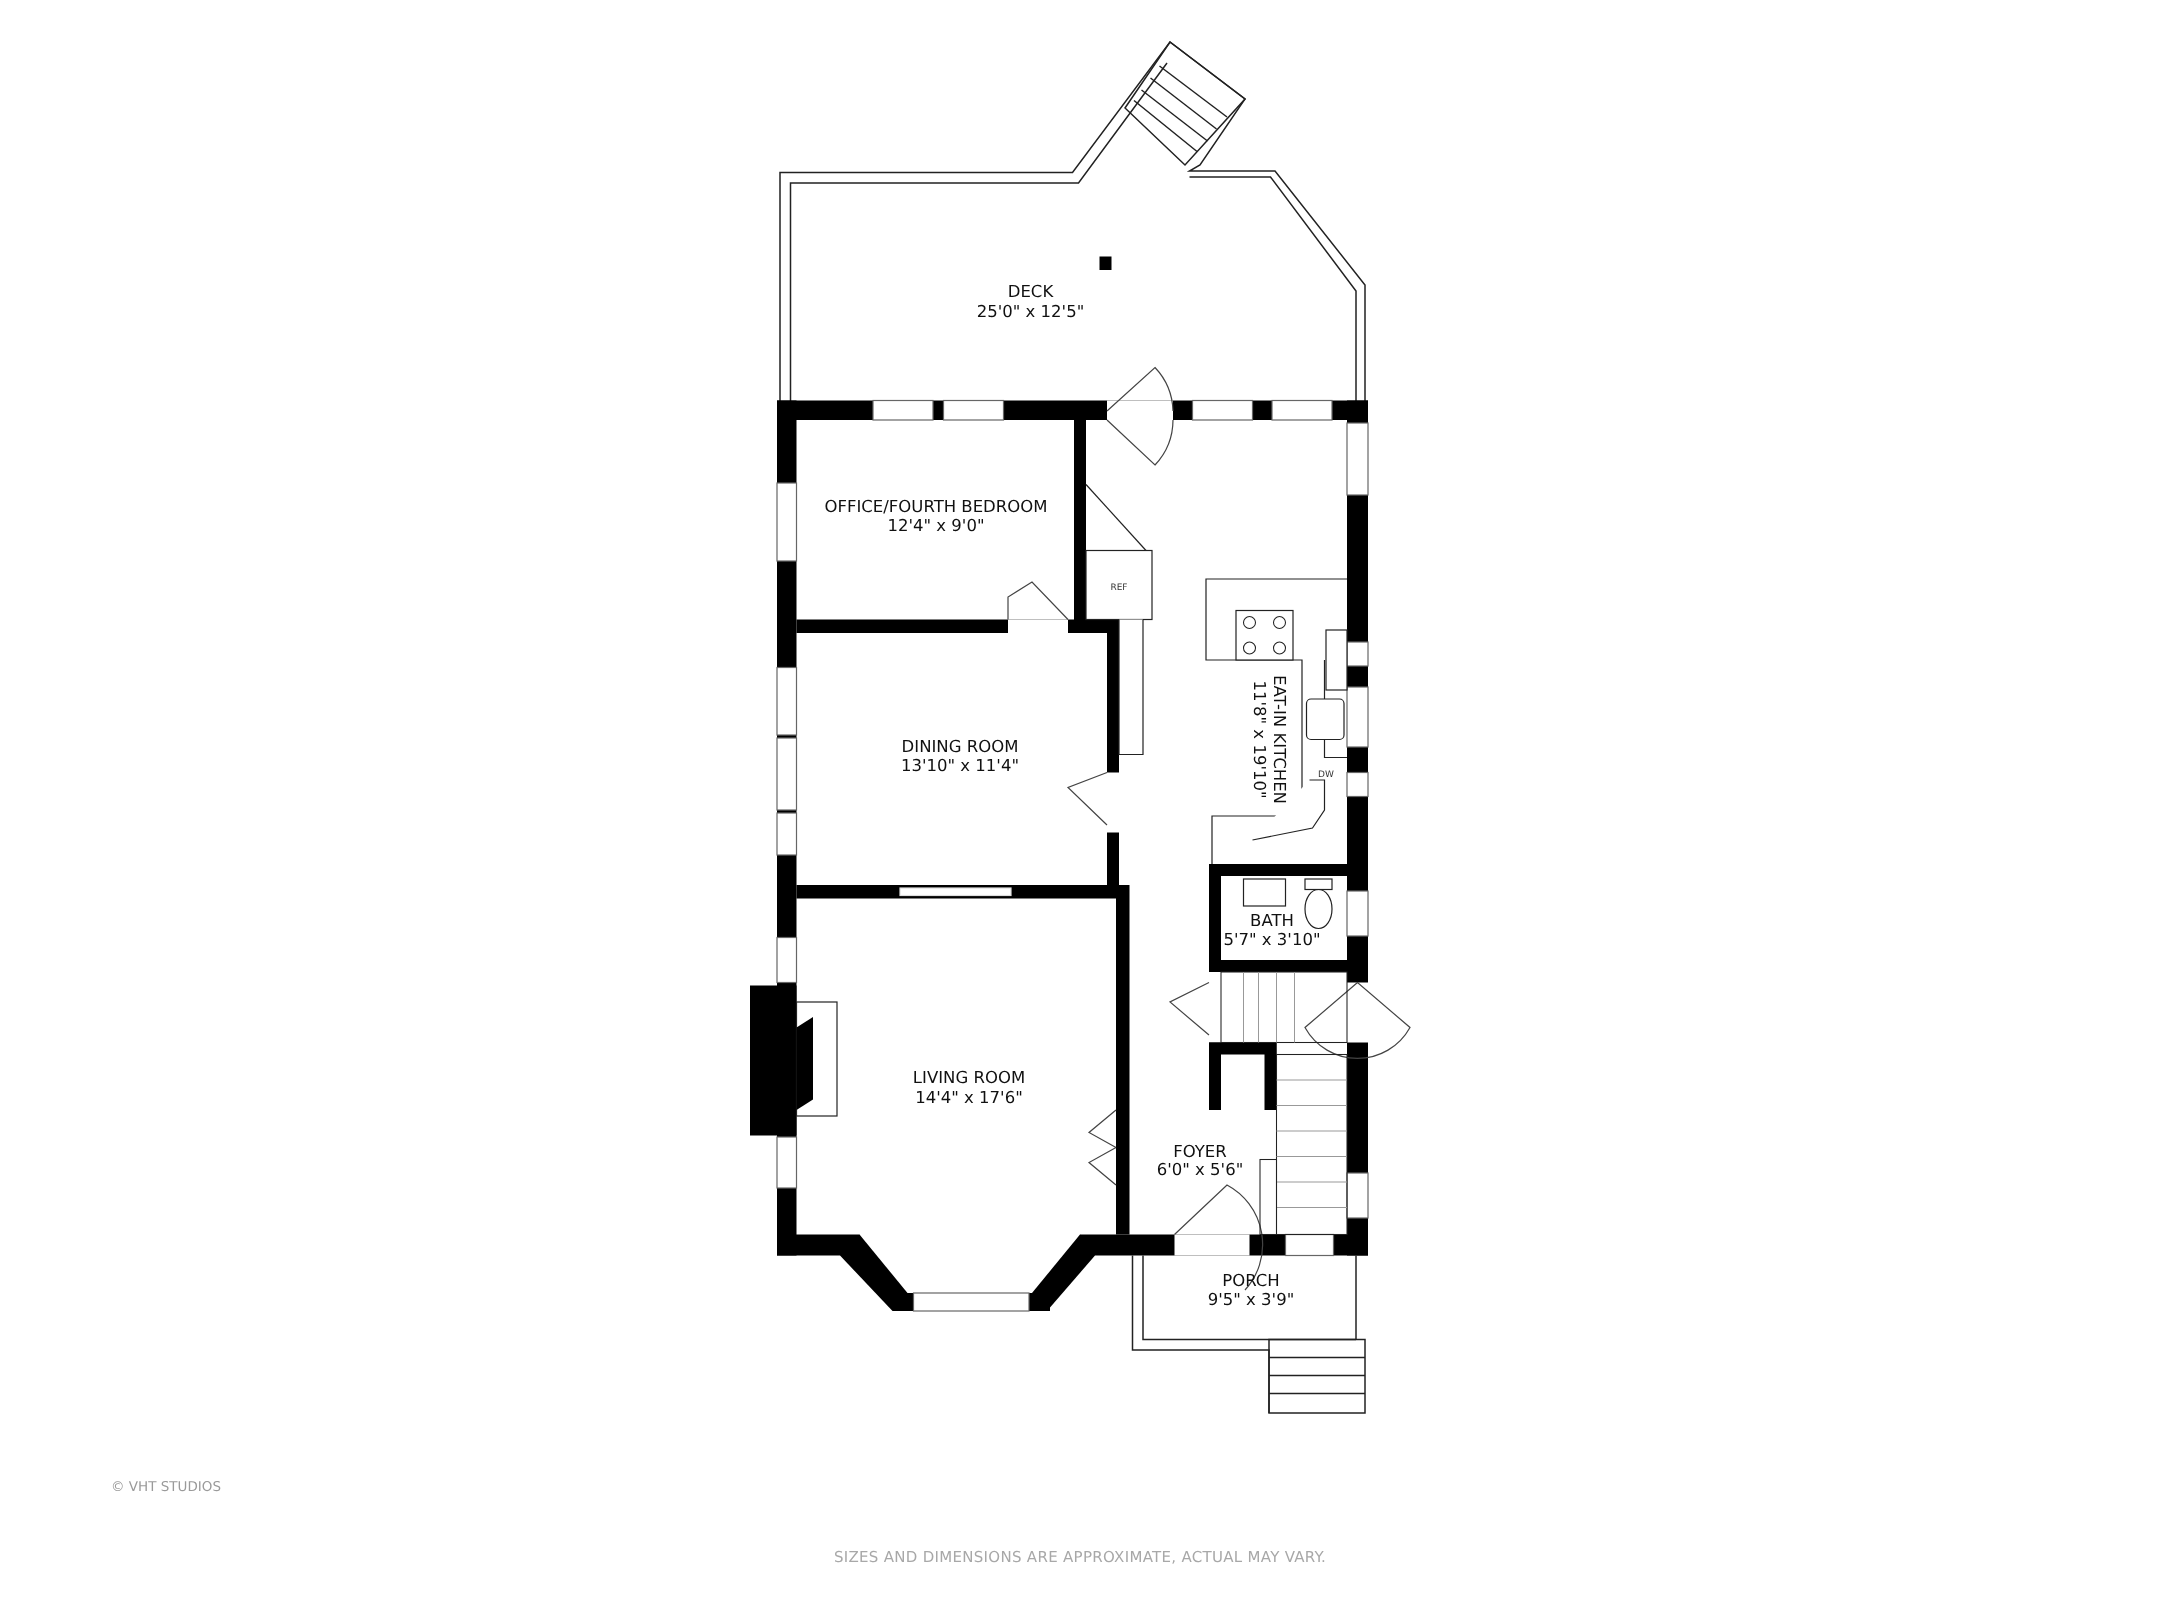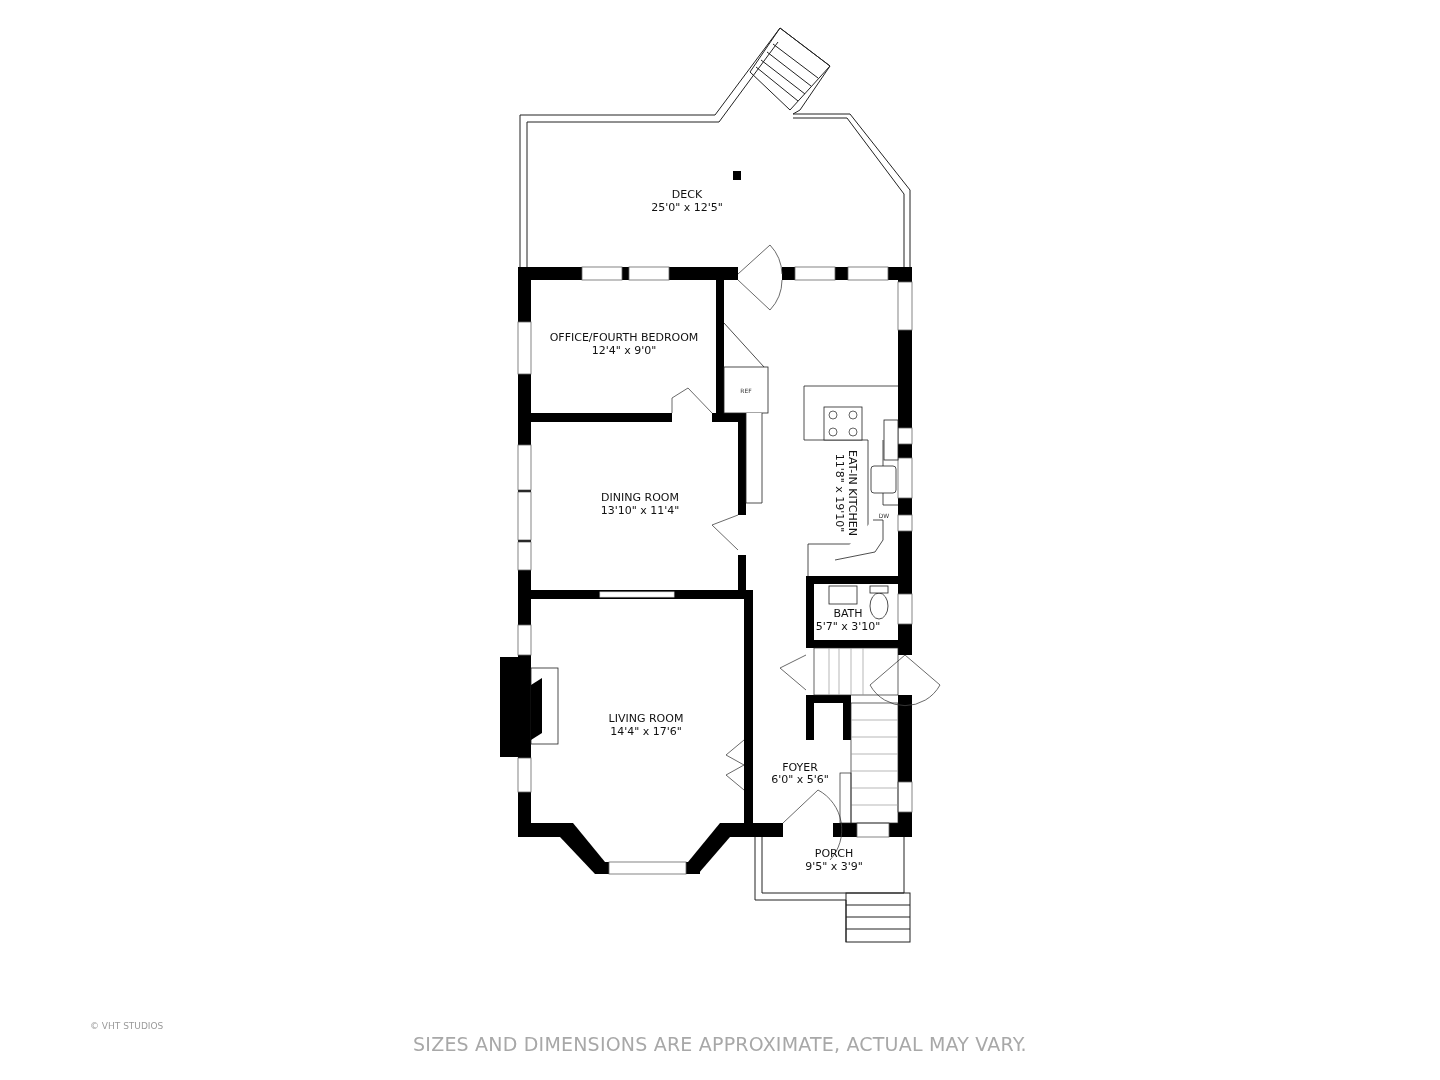--- a/index.html
+++ b/index.html
@@ -1,21 +1,21 @@
 <!DOCTYPE html>
 <html><head>
 <meta charset="utf-8">
 <style>
   html, body { margin:0; padding:0; background:#ffffff; }
   body { width:1440px; height:1080px; position:relative; overflow:hidden; font-family:"DejaVu Sans", sans-serif; }
   svg { position:absolute; left:0; top:0; }
   .lbl { font-family:"DejaVu Sans", sans-serif; font-size:11px; fill:#111; text-anchor:middle; }
   .tiny { font-family:"DejaVu Sans", sans-serif; font-size:6px; fill:#333; text-anchor:middle; }
-  .copyright { position:absolute; left:74px; top:1021px; font-size:9px; color:#9a9a9a;margin-left:16px; }
-  .disclaimer { position:absolute; left:0; width:1440px; top:1033px; text-align:center; font-size:19px; color:#a8a8a8; letter-spacing:0.2px; }
+  .copyright { position:absolute; left:74px; top:987px; font-size:9px; color:#9a9a9a; }
+  .disclaimer { position:absolute; left:0; width:1440px; top:1033px; text-align:center; font-size:10px; color:#a8a8a8; letter-spacing:0.2px; }
 </style>
 </head>
 <body>
 
 <svg width="1440" height="1080" viewBox="0 0 1440 1080">
 
   <g fill="none" stroke="#222" stroke-width="1">
     <polyline points="520,268 520,115 715,115 780,28 830,66 800,110 793,114 850,114 910,190 910,268"></polyline>
     <polyline points="527,268 527,122 719,122 778,42"></polyline>
     <polyline points="793,118 847,118 904,194 904,268"></polyline>

